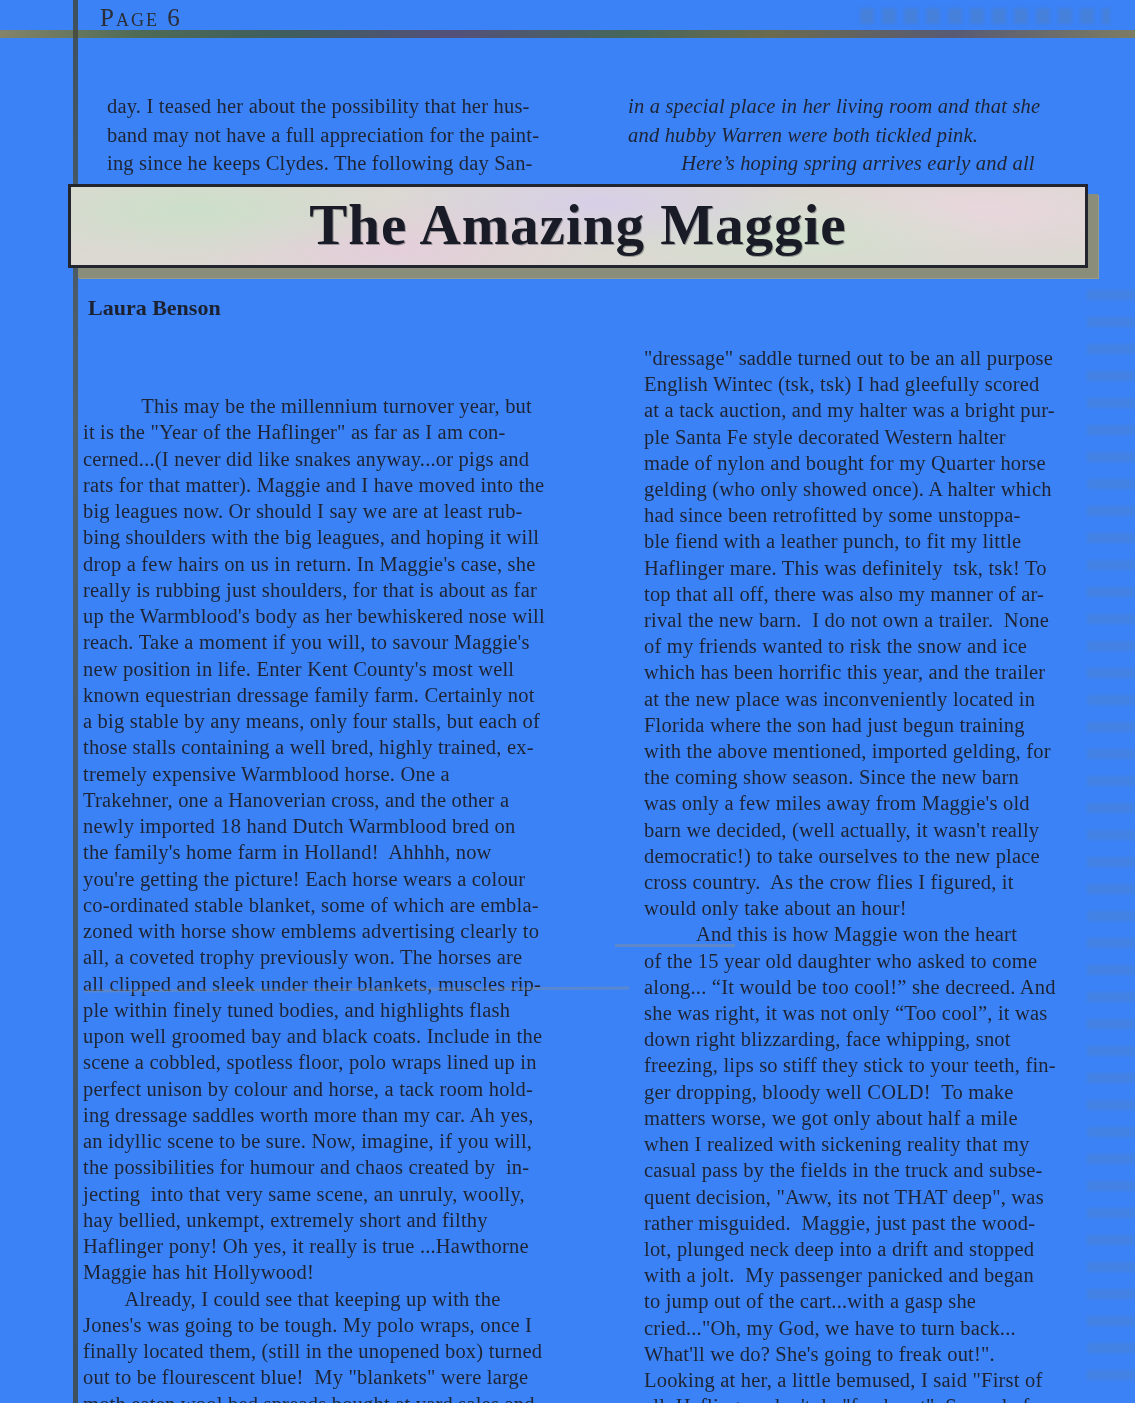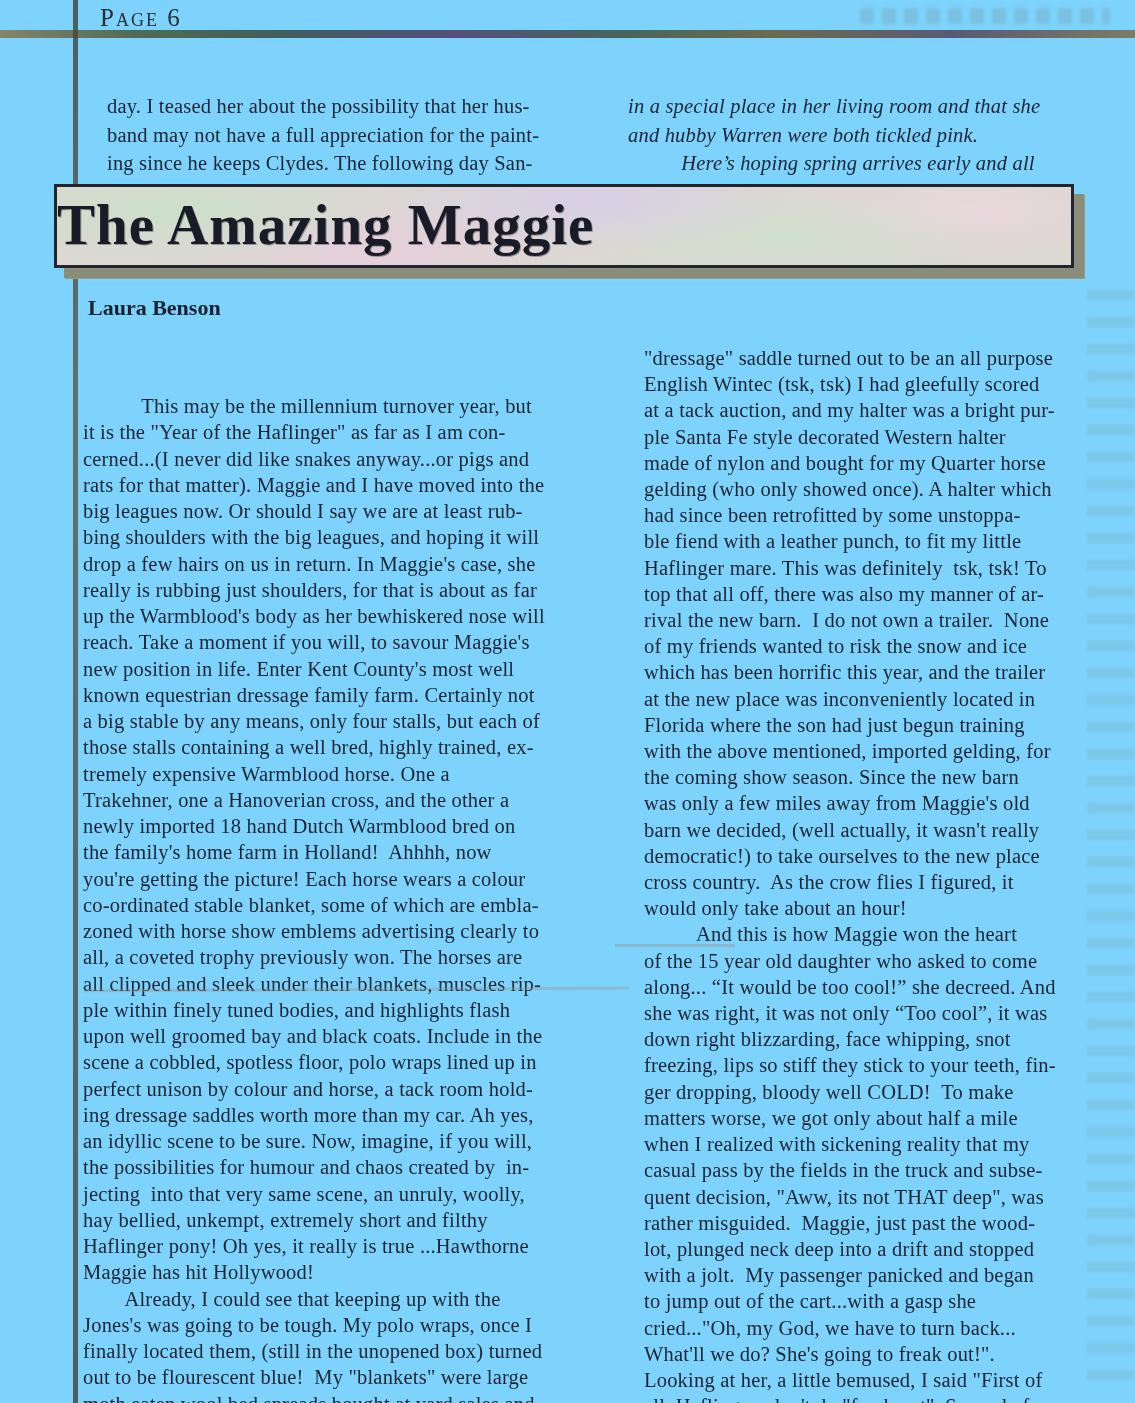--- a/index.html
+++ b/index.html
@@ -1,19 +1,19 @@
 <!DOCTYPE html>
 <html><head>
 <meta charset="utf-8">
 <style>
   html,body{margin:0;padding:0;background:#e9e7e3;}
   #page{
     position:relative;
     width:1135px;height:1403px;
-    background:#7dd3fc;
+    background:#3b82f6;
     overflow:hidden;
     font-family:"Liberation Serif", serif;
     color:#1e2433;
   }
   
   .v-rule{
     position:absolute;left:73px;top:0;width:5px;height:1403px;
     background:linear-gradient(180deg,#3f4238,#565a4a 30%,#494d40 70%,#3f4238);
     opacity:.8;
   }
@@ -29,31 +29,31 @@
   .col{
     position:absolute;
     font-size:20.5px;
     white-space:pre;
     letter-spacing:.2px;
     margin-top:46px;
   }
   .intro-left{left:107px;top:46px;line-height:28.6px;}
   .intro-right{left:628px;top:46px;line-height:28.6px;font-style:italic;}
   .banner{
-    position:absolute;left:54px;top:184px;width:1014px;height:78px;
+    position:absolute;left:68px;top:184px;width:1014px;height:78px;
     border:3px solid #23252e;
     box-shadow:10px 10px 0 0 #8b8d7b, 11px 11px 0 0 #9a9c8a;
     background:
       radial-gradient(ellipse 30% 90% at 12% 30%, rgba(198,226,198,.75), transparent 70%),
       radial-gradient(ellipse 28% 90% at 32% 80%, rgba(231,203,222,.75), transparent 70%),
       radial-gradient(ellipse 30% 90% at 52% 20%, rgba(214,204,236,.8), transparent 70%),
       radial-gradient(ellipse 30% 90% at 72% 65%, rgba(206,228,204,.7), transparent 70%),
       radial-gradient(ellipse 28% 90% at 90% 30%, rgba(236,214,224,.8), transparent 70%),
       #dcd8d2;
-    display:flex;align-items:center;justify-content:flex-start;
+    display:flex;align-items:center;justify-content:center;
   }
   .banner-title{
     font-size:57px;font-weight:bold;color:#191c27;
     letter-spacing:1px;
     text-shadow:1px 1px 0 rgba(25,28,39,.35);
     transform:translateY(-2px);
   }
   .byline{
     position:absolute;left:88px;top:295px;
     font-size:22px;font-weight:bold;color:#1c212f;

